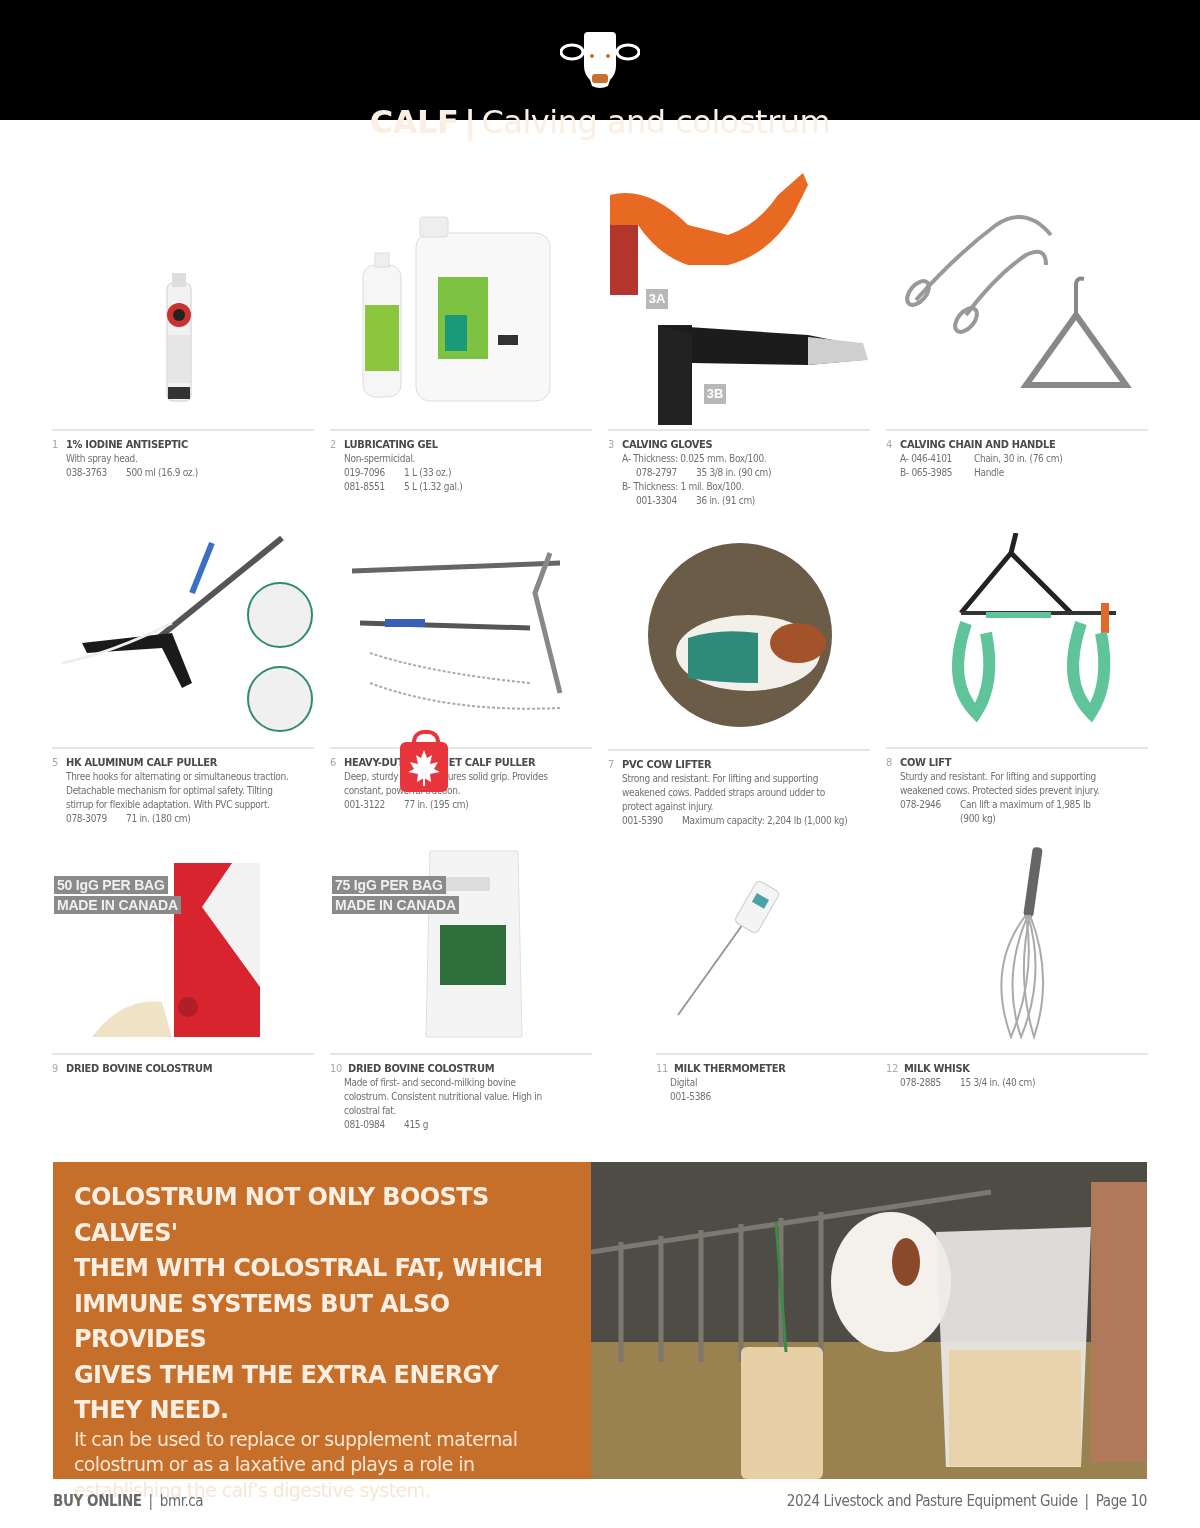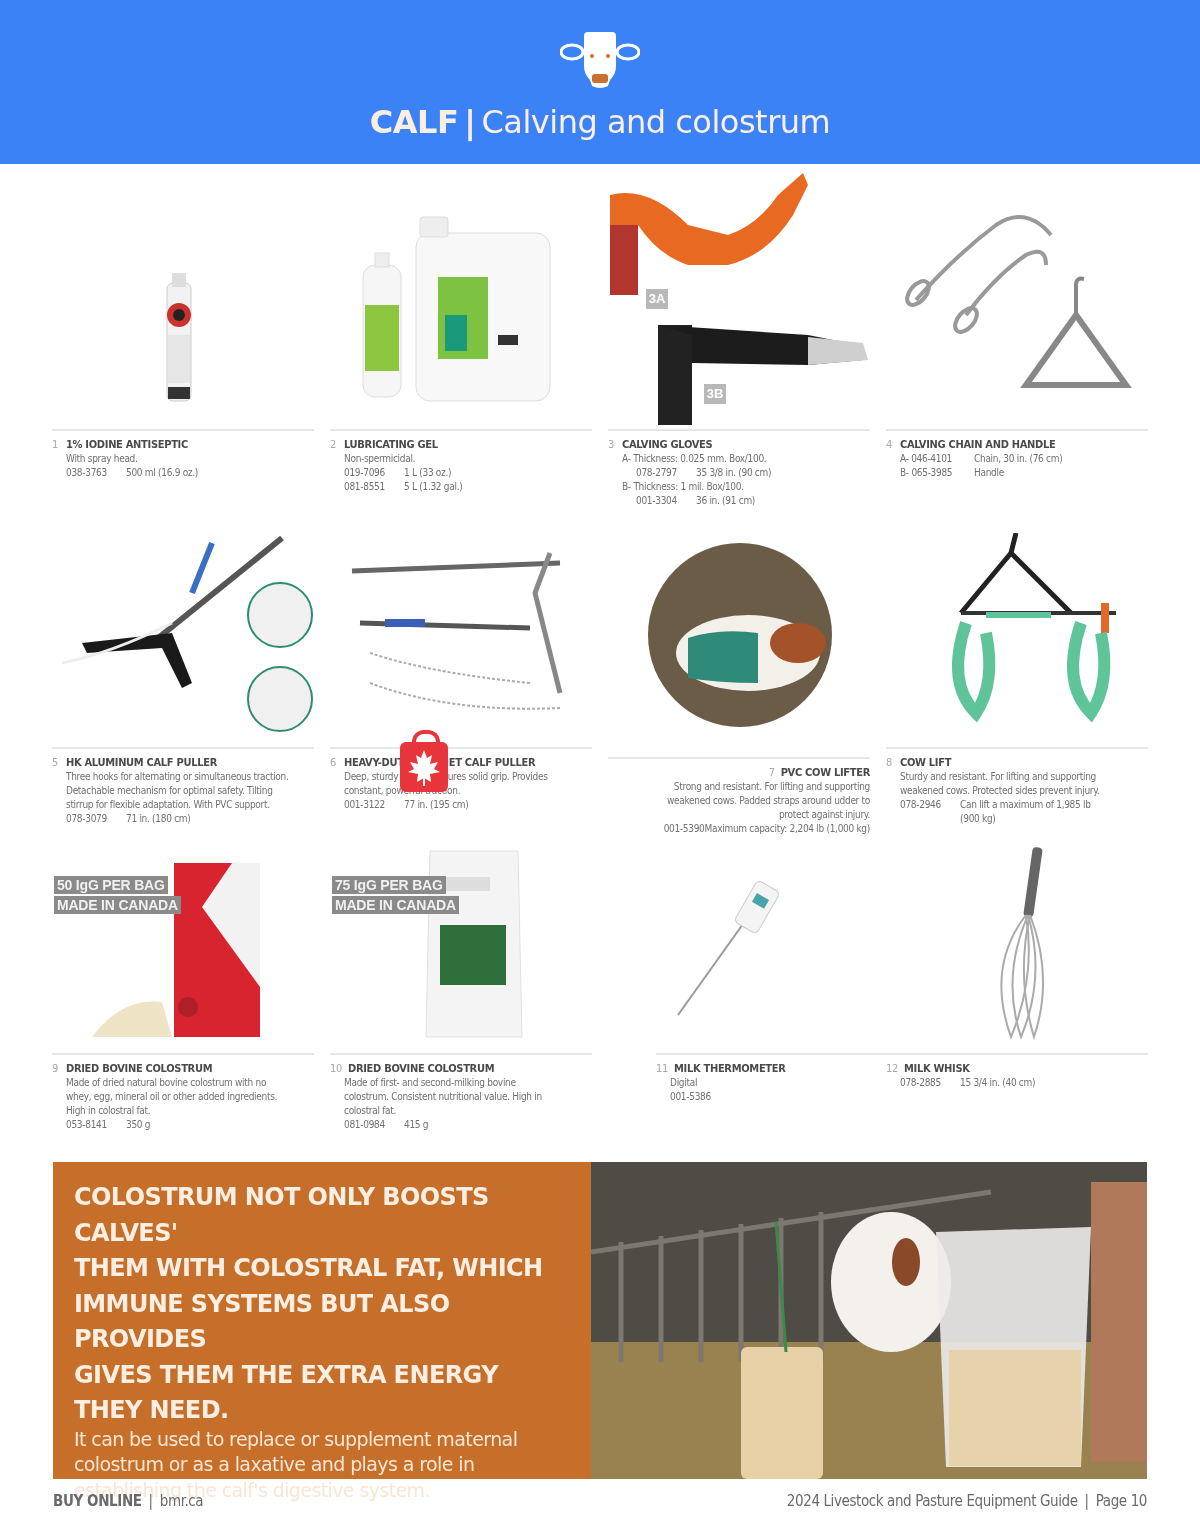--- a/index.html
+++ b/index.html
@@ -1,19 +1,19 @@
 <!DOCTYPE html>
 <html><head>
 <meta charset="utf-8">
 <style>
   * { box-sizing: border-box; margin: 0; padding: 0; }
   html, body { width: 1200px; height: 1528px; background: #ffffff; overflow: hidden; }
   body { font-family: "Liberation Sans", "DejaVu Sans", sans-serif; color: #555; position: relative; }
 
-  .header { position: absolute; left: 0; top: 0; width: 1200px; height: 164px; background: #3b82f6; }
+  .header { position: absolute; left: 0; top: 0; width: 1200px; height: 120px; background: #000000; }
   .cow-icon { position: absolute; left: 560px; top: 30px; width: 80px; height: 60px; }
   .header-title { position: absolute; left: 0; top: 100px; width: 1200px; text-align: center; color: #fbeee2; font-size: 32px; line-height: 44px; font-family: "DejaVu Sans", sans-serif; letter-spacing: -0.5px; }
   .header-title .bold { font-weight: bold; }
   .header-title .sep { font-weight: bold; margin: 0 6px; }
   .header-title .thin { font-weight: normal; }
 
   .grid { position: absolute; left: 52px; top: 165px; width: 1096px; }
   .cell { position: absolute; width: 262px; }
   .img-area { position: absolute; left: 0; width: 262px; overflow: hidden; }
   .caption { position: absolute; left: 0; width: 262px; border-top: 2px solid #e6e6e6; padding-top: 6px; font-family: "DejaVu Sans Condensed", "DejaVu Sans", sans-serif; }
@@ -193,21 +193,21 @@
 
   <div class="cell" style="left:556px; top:368px;">
     <div class="img-area" style="top:0; height:212px;">
       <svg width="262" height="212" viewBox="0 0 262 212">
         <circle cx="132" cy="102" r="92" fill="#6b5c48"></circle>
         <ellipse cx="140" cy="120" rx="72" ry="38" fill="#f3f0ea"></ellipse>
         <path d="M80 105 Q110 95 150 100 L150 150 Q110 150 80 145 Z" fill="#2e8b7a"></path>
         <ellipse cx="190" cy="110" rx="28" ry="20" fill="#a4522a"></ellipse>
       </svg>
     </div>
-    <div class="caption" style="top:224px;text-align:right;">
+    <div class="caption" style="top:216px;">
       <div class="cap-title"><span class="cap-num">7</span><span>PVC COW LIFTER</span></div>
       <div class="cap-body">
         <div class="row">Strong and resistant. For lifting and supporting</div>
         <div class="row">weakened cows. Padded straps around udder to</div>
         <div class="row">protect against injury.</div>
         <div class="row"><span class="code">001-5390</span><span>Maximum capacity: 2,204 lb (1,000 kg)</span></div>
       </div>
     </div>
   </div>
 
@@ -239,26 +239,20 @@
         <path d="M40 190 Q70 150 110 155 L120 190 Z" fill="#efe3c6"></path>
         <rect x="122" y="16" width="86" height="174" fill="#f2f2f2"></rect>
         <path d="M122 16 L180 16 L150 60 L208 140 L208 190 L122 190 Z" fill="#d7242e"></path>
         <circle cx="136" cy="160" r="10" fill="#b01e28"></circle>
       </svg>
       <div class="badge" style="left:2px; top:29px;">50 IgG PER BAG</div>
       <div class="badge" style="left:2px; top:49px;">MADE IN CANADA</div>
     </div>
     <div class="caption" style="top:206px;">
       <div class="cap-title"><span class="cap-num">9</span><span>DRIED BOVINE COLOSTRUM</span></div>
-      <div class="cap-body">
-        <div class="row">Made of dried natural bovine colostrum with no</div>
-        <div class="row">whey, egg, mineral oil or other added ingredients.</div>
-        <div class="row">High in colostral fat.</div>
-        <div class="row"><span class="code">053-8141</span><span>350 g</span></div>
-      </div>
     </div>
   </div>
 
   <div class="cell" style="left:278px; top:682px;">
     <div class="img-area" style="top:0; height:206px;">
       <svg width="262" height="206" viewBox="0 0 262 206">
         <path d="M100 4 L188 4 L192 190 L96 190 Z" fill="#f4f4f4" stroke="#e0e0e0"></path>
         <rect x="110" y="78" width="66" height="60" fill="#2e6e3a"></rect>
         <rect x="110" y="30" width="50" height="14" fill="#ddd"></rect>
       </svg>

